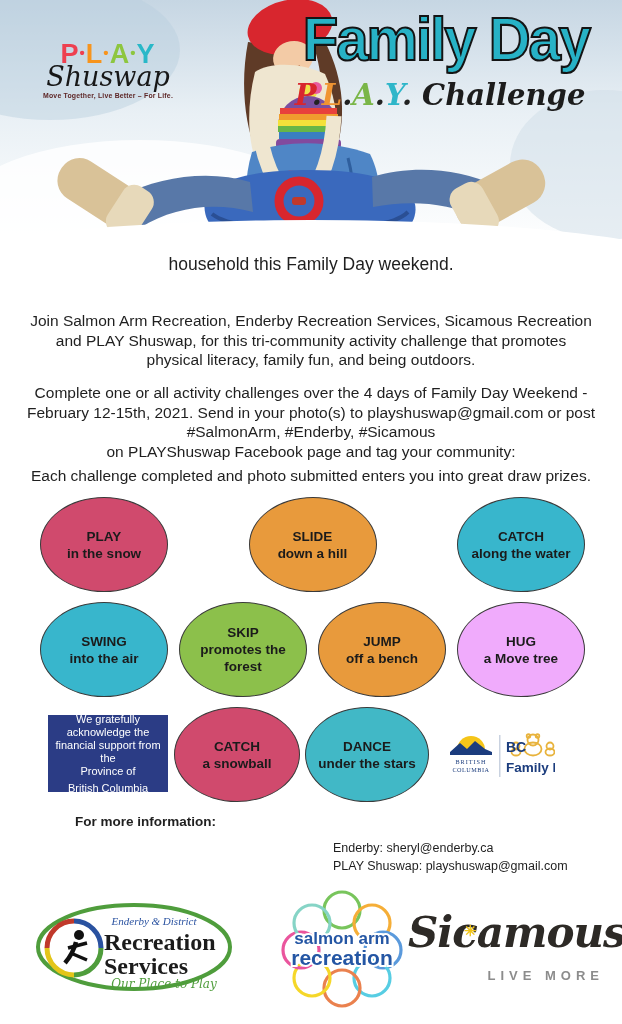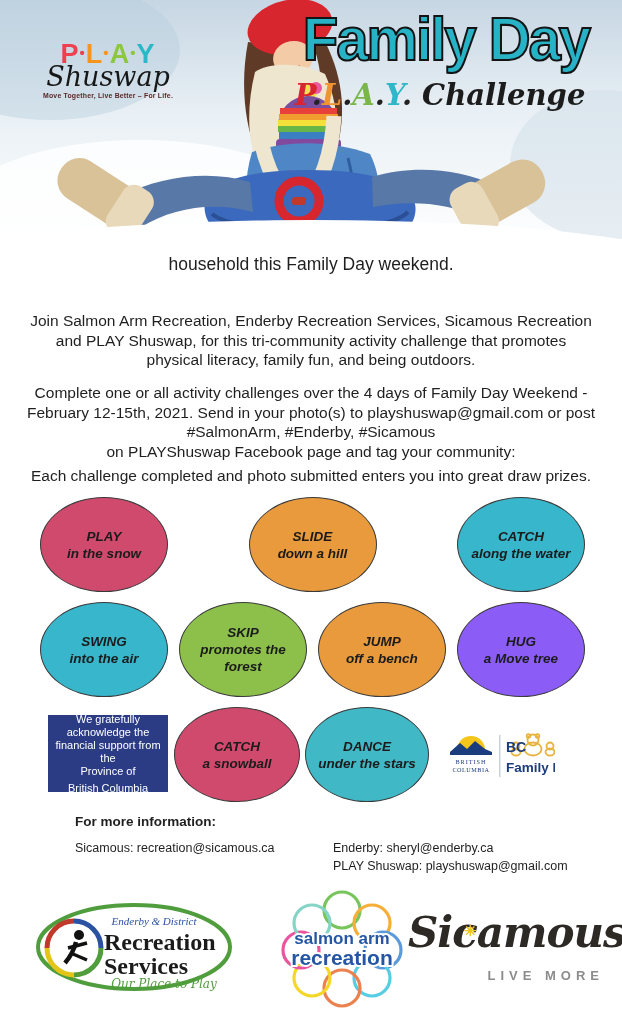--- a/index.html
+++ b/index.html
@@ -29,21 +29,21 @@
   .p2 { top:311px; font-size:15.5px; line-height:19.5px; }
   .p3 { top:383px; font-size:15.5px; line-height:19.5px; }
   .p4 { top:467px; font-size:15.5px; }
 
   
   .challenge-grid { position:absolute; left:40px; top:497px; width:545px; }
   .ch-row { display:flex; justify-content:space-between; margin-bottom:10px; height:95px; }
   .oval { width:128px; height:95px; border-radius:50%; border:1.5px solid #3a3a3a;
       display:flex; flex-direction:column; align-items:center; justify-content:center;
       text-align:center; color:#1b1b1b; }
-  .oval .t1, .oval .t2 { font-weight:bold; font-size:13.5px; line-height:17px;font-style:italic; }
+  .oval .t1, .oval .t2 { font-weight:bold; font-size:13.5px; line-height:17px; }
   .ch-row3 { position:relative; height:95px; }
   .ack-box { position:absolute; left:8px; top:8px; width:120px; height:77px; color:#ffffff;
       display:flex; flex-direction:column; justify-content:center; text-align:center;
       font-size:11px; line-height:13px; }
   .ack-box .last { margin-top:4px; }
   .ch-row3 .oval-a { position:absolute; left:134px; top:0; width:126px; }
   .ch-row3 .oval-b { position:absolute; left:265px; top:0; width:124px; }
   .bcfd { position:absolute; left:405px; top:23px; }
 
   
@@ -196,21 +196,21 @@
         <div class="t2">into the air</div>
       </div>
       <div class="oval" style="background-color: rgb(140, 192, 75);">
         <div class="t1">SKIP</div>
         <div class="t2">promotes the forest</div>
       </div>
       <div class="oval" style="background-color: rgb(232, 154, 60);">
         <div class="t1">JUMP</div>
         <div class="t2">off a bench</div>
       </div>
-      <div class="oval" style="background-color: #8b5cf6; text-align: right;">
+      <div class="oval" style="background-color: #f0abfc; text-align: right;">
         <div class="t1">HUG</div>
         <div class="t2">a Move tree</div>
       </div>
     </div>
     <div class="ch-row3">
       <div class="ack-box" style="background-color: rgb(43, 60, 133);">
         <div>We gratefully</div>
         <div>acknowledge the</div>
         <div>financial support from the</div>
         <div>Province of</div>
@@ -247,21 +247,20 @@
           <text x="61" y="42" font-size="13.5" font-weight="bold" fill="#1b3c7d" font-family="Liberation Sans, sans-serif">Family Day</text>
         </svg>
       </div>
     </div>
   </div>
 
   <div class="contact">
     <div class="contact-heading">For more information:</div>
     <div class="contact-cols">
       <div class="contact-col-left">
-        <div>Sicamous: recreation@sicamous.ca</div>
       </div>
       <div>
         <div>Enderby: sheryl@enderby.ca</div>
         <div>PLAY Shuswap: playshuswap@gmail.com</div>
       </div>
     </div>
   </div>
 
   <div class="footer-logos">
 

